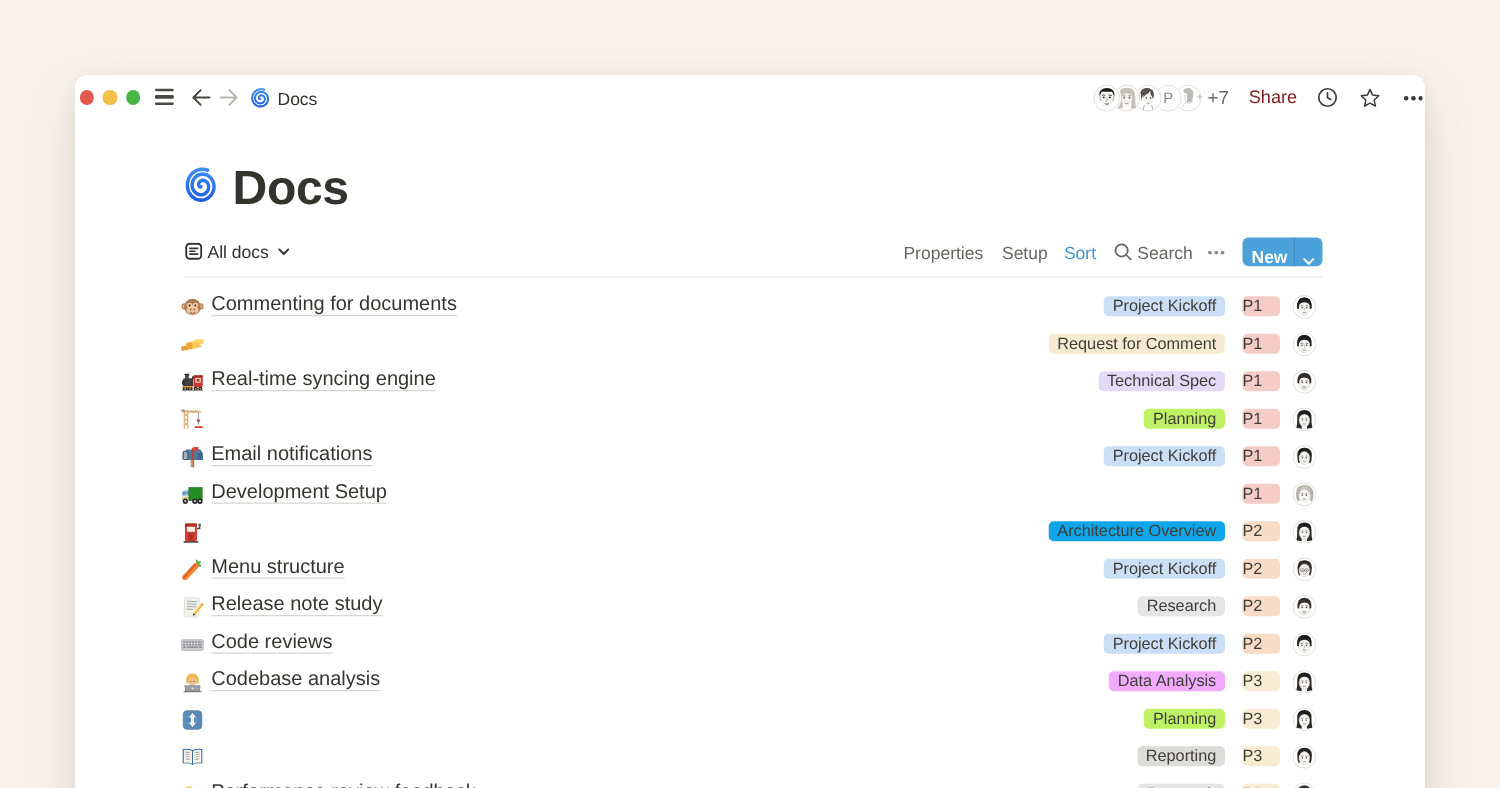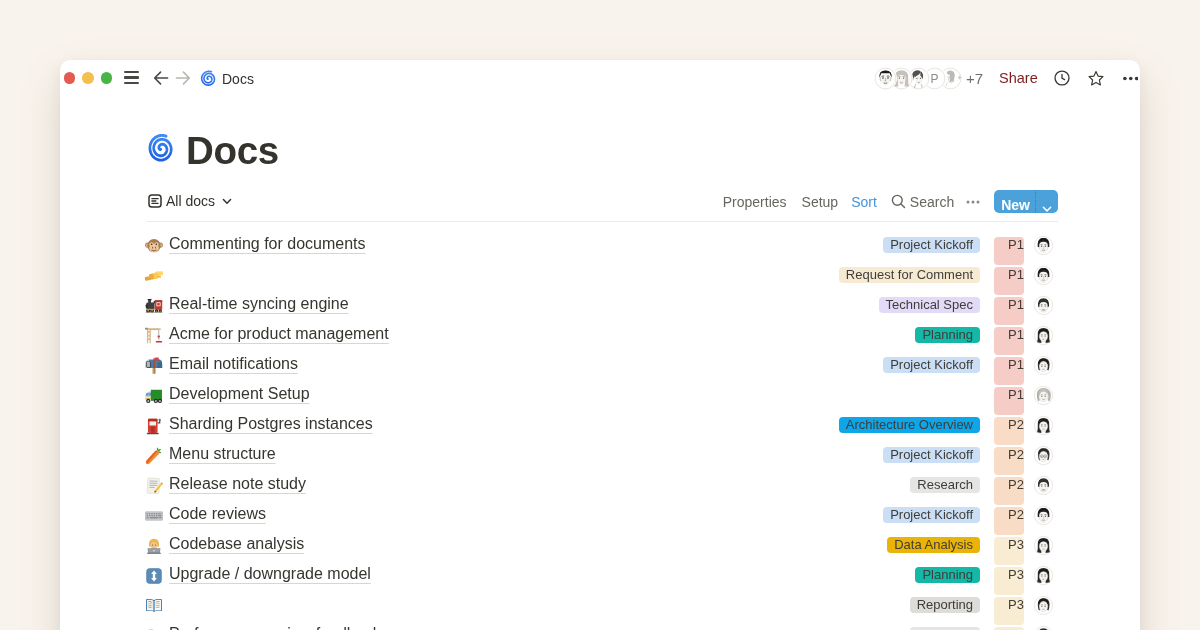--- a/index.html
+++ b/index.html
@@ -22,25 +22,25 @@
 .alldocs{position:absolute;left:19px;top:3px;font-size:14px;font-weight:400;color:#33312c}
 .tb-right{position:absolute;right:0;top:0;display:flex;align-items:center;height:23px;font-size:14px;color:#67655f}
 .divider{position:absolute;left:87px;right:82px;top:161px;height:1px;background:#ebe9e4}
 .rows{position:absolute;left:85px;right:82px;top:170px}
 .row{position:relative;height:30px}
 .row .emoji{position:absolute;left:0;top:6.5px;width:18px;height:18px}
 .row .title{position:absolute;left:24px;top:5px;font-size:16px;color:#37352f;
  text-decoration:underline;text-decoration-color:#d9d6d0;text-underline-offset:3.5px;text-decoration-thickness:1px}
 .row .tag{position:absolute;right:78px;top:7px;height:16px;line-height:16.5px;border-radius:4px;
  padding:0 7px;font-size:13px;color:#3f3d38}
-.row .pp{position:absolute;right:34px;top:7px;height:28px;line-height:16.5px;width:30px;border-radius:4px;
- text-align:right;font-size:13px;color:#3f3d38}
+.row .pp{position:absolute;right:34px;top:7px;height:16px;line-height:16.5px;width:30px;border-radius:4px;
+ text-align:left;font-size:13px;color:#3f3d38}
 .row .rav{position:absolute;right:5px;top:5.5px;width:19px;height:19px}
-.c-blue{background:#cadef5}.c-cream{background:#f7ead2}.c-lav{background:#e3daf8}.c-tan{background:#14b8a6}
-.c-pink{background:#0ea5e9}.c-mag{background:#e5e5e5}.c-green{background:#eab308}.c-gray{background:#dddcd8}
+.c-blue{background:#cadef5}.c-cream{background:#f7ead2}.c-lav{background:#e3daf8}.c-tan{background:#bef264}
+.c-pink{background:#0ea5e9}.c-mag{background:#e5e5e5}.c-green{background:#f0abfc}.c-gray{background:#dddcd8}
 .p1{background:#f6ccc7}.p2{background:#f9dcc5}.p3{background:#f8ecd2}
 .newbtn{display:flex;align-items:flex-end;height:23px;background:#4ba1d9;border-radius:5px;color:#fff;font-weight:700;font-size:14px}
 </style></head><body>
 <svg width="0" height="0" style="position:absolute">
 <defs>
 <linearGradient id="bg" x1="0" y1="0" x2="0" y2="1">
 <stop offset="0" stop-color="#3f8cf2"></stop>
         <stop offset="1" stop-color="#1c60e6"></stop>
       </linearGradient>
 <path id="spiral" d="M18.85 2.90 L17.72 2.56 L16.57 2.33 L15.41 2.21 L14.25 2.20 L13.09 2.30 L11.96 2.51 L10.86 2.83 L9.79 3.24 L8.78 3.76 L7.82 4.36 L6.93 5.05 L6.11 5.82 L5.37 6.66 L4.72 7.57 L4.15 8.52 L3.69 9.53 L3.32 10.56 L3.06 11.62 L2.90 12.70 L2.84 13.78 L2.88 14.86 L3.03 15.93 L3.28 16.97 L3.62 17.98 L4.05 18.94 L4.58 19.86 L5.18 20.72 L5.86 21.51 L6.61 22.23 L7.42 22.87 L8.29 23.43 L9.20 23.91 L10.14 24.29 L11.11 24.58 L12.10 24.77 L13.10 24.87 L14.10 24.87 L15.09 24.78 L16.06 24.60 L17.01 24.32 L17.92 23.96 L18.78 23.52 L19.60 22.99 L20.35 22.40 L21.05 21.74 L21.67 21.02 L22.22 20.25 L22.69 19.43 L23.08 18.58 L23.38 17.70 L23.60 16.80 L23.73 15.89 L23.77 14.97 L23.73 14.06 L23.60 13.17 L23.38 12.29 L23.09 11.45 L22.71 10.64 L22.27 9.88 L21.76 9.17 L21.18 8.51 L20.55 7.92 L19.87 7.39 L19.15 6.93 L18.39 6.55 L17.60 6.24 L16.79 6.01 L15.97 5.86 L15.15 5.79 L14.33 5.80 L13.52 5.88 L12.72 6.05 L11.95 6.28 L11.21 6.59 L10.51 6.96 L9.85 7.40 L9.25 7.89 L8.69 8.43 L8.20 9.02 L7.76 9.65 L7.39 10.32 L7.09 11.01 L6.86 11.72 L6.70 12.44 L6.61 13.17 L6.59 13.90 L6.64 14.63 L6.76 15.33 L6.95 16.02 L7.19 16.68 L7.50 17.31 L7.86 17.90 L8.28 18.45 L8.74 18.95 L9.24 19.41 L9.78 19.80 L10.35 20.14 L10.94 20.42 L11.56 20.64 L12.18 20.80 L12.81 20.90 L13.44 20.93 L14.07 20.91 L14.68 20.82 L15.28 20.68 L15.85 20.48 L16.39 20.23 L16.91 19.94 L17.38 19.59 L17.82 19.21 L18.21 18.79 L18.56 18.35 L18.86 17.87 L19.10 17.38 L19.30 16.87 L19.44 16.35 L19.53 15.82 L19.57 15.30 L19.55 14.78 L19.49 14.27 L19.38 13.78 L19.22 13.31 L19.02 12.86 L18.78 12.44 L18.50 12.05 L18.19 11.70 L17.86 11.38 L17.50 11.11 L17.12 10.87 L16.72 10.68 L16.32 10.53 L15.91 10.42 L15.50 10.36 L15.09 10.34 L14.69 10.36 L14.30 10.42 L13.93 10.51 L13.58 10.65 L13.25 10.81 L12.94 11.00 L12.67 11.22 L12.42 11.47 L12.21 11.72 L12.03 12.00 L11.89 12.28 L11.78 12.57 L11.71 12.87 L11.67 13.16 L11.67 13.44 L11.70 13.72 L11.76 13.98 L11.85 14.22 L11.97 14.44 L12.11 14.64 L12.28 14.81 L12.47 14.94 L12.67 15.04 L12.89 15.10 L13.14 15.11 L13.46 15.00" fill="none" stroke="url(#bg)" stroke-width="2.65" stroke-linecap="round"></path>
@@ -300,21 +300,20 @@
             <rect x="1.2" y="2.2" width="13.8" height="1.6" rx=".4" fill="#dfb989"></rect>
             <path d="M2 2.2 l2 1.6 M5 2.2 l2 1.6 M8 2.2 l2 1.6 M11 2.2 l2 1.6" stroke="#c59a5f" stroke-width=".6"></path>
             <rect x="1" y="1.7" width="2.6" height="1.2" fill="#8f8f8f"></rect>
             <path d="M13.2 3.8V8.6" stroke="#9c9c9c" stroke-width=".7"></path>
             <rect x="12.2" y="8.6" width="2" height="1.6" fill="#c8392f"></rect>
             <path d="M13.2 10.2v1.4" stroke="#555" stroke-width=".7"></path>
             <rect x="10.6" y="13.4" width="5.6" height="1.3" rx=".3" fill="#c8392f"></rect>
             <rect x="12.6" y="11.6" width="1.4" height="1.8" fill="#e8e3da"></rect>
           </g>
         </svg>
-        <span class="title">Acme for product management</span>
         <span class="tag c-tan">Planning</span>
         <span class="pp p1">P1</span>
         <svg class="rav" viewBox="0 0 24 24">
           <circle cx="12" cy="12" r="11.5" fill="#fff" stroke="#d5d2cc" stroke-width="0.7"></circle>
           <path d="M12 2.6 q-7.6 0-7.2 8.2 .2 5.6-.8 9.6 l5.4 1 -.6-7.6 h6.4 l-.6 7.6 5.4-1 q-1-4-.8-9.6 .4-8.2-7.2-8.2" fill="#2b2927"></path>
           <ellipse cx="12" cy="13" rx="5.3" ry="6.5" fill="#f6f4f0" stroke="#cfccc5" stroke-width=".5"></ellipse>
           <path d="M12 3.4 q-5.4 0-6.2 6 q2.6-2.8 6.2-2.8 q3.6 0 6.2 2.8 q-.8-6-6.2-6" fill="#1f1d1b"></path>
           <circle cx="10" cy="12.7" r=".7" fill="#3c3833"></circle>
           <circle cx="14" cy="12.7" r=".7" fill="#3c3833"></circle>
           <path d="M8.8 11.2q1.1-.6 2.2-.2M13 11q1.1-.4 2.2.2" stroke="#3c3833" stroke-width=".55" fill="none"></path>
@@ -387,21 +386,20 @@
           <g transform="translate(9 9) scale(1.12) translate(-9 -9)">
             <rect x="2.6" y="15" width="10.6" height="1.4" rx=".4" fill="#4c4c4e"></rect>
             <rect x="3.6" y="2.6" width="8.6" height="12.6" rx="1" fill="#d23f35"></rect>
             <rect x="3.6" y="2.6" width="8.6" height="1.9" rx=".8" fill="#b23028"></rect>
             <rect x="5" y="4.9" width="5.8" height="3.6" rx=".5" fill="#f2efe8"></rect>
             <path d="M12.2 6.2 h1.9 v-2.4" stroke="#4c4c4e" stroke-width="1.1" fill="none"></path>
             <rect x="13.2" y="2.6" width="1.8" height="2" rx=".5" fill="#6e6e70"></rect>
             <rect x="6.3" y="9.5" width="3.2" height="5.5" fill="#b23028"></rect>
           </g>
         </svg>
-        <span class="title">Sharding Postgres instances</span>
         <span class="tag c-pink">Architecture Overview</span>
         <span class="pp p2">P2</span>
         <svg class="rav" viewBox="0 0 24 24">
           <circle cx="12" cy="12" r="11.5" fill="#fff" stroke="#d5d2cc" stroke-width="0.7"></circle>
           <path d="M12 2.6 q-7.6 0-7.2 8.2 .2 5.6-.8 9.6 l5.4 1 -.6-7.6 h6.4 l-.6 7.6 5.4-1 q-1-4-.8-9.6 .4-8.2-7.2-8.2" fill="#2b2927"></path>
           <ellipse cx="12" cy="13" rx="5.3" ry="6.5" fill="#f6f4f0" stroke="#cfccc5" stroke-width=".5"></ellipse>
           <path d="M12 3.4 q-5.4 0-6.2 6 q2.6-2.8 6.2-2.8 q3.6 0 6.2 2.8 q-.8-6-6.2-6" fill="#1f1d1b"></path>
           <circle cx="10" cy="12.7" r=".7" fill="#3c3833"></circle>
           <circle cx="14" cy="12.7" r=".7" fill="#3c3833"></circle>
           <path d="M8.8 11.2q1.1-.6 2.2-.2M13 11q1.1-.4 2.2.2" stroke="#3c3833" stroke-width=".55" fill="none"></path>
@@ -531,21 +529,20 @@
         </svg>
       </div>
 <div class="row">
         <svg class="emoji" viewBox="0 0 18 18">
           <g transform="translate(9 9) scale(1.0) translate(-9 -9)">
             <rect x="1.6" y="1.6" width="14.8" height="14.8" rx="3" fill="#5b8cb8"></rect>
             <rect x="1.6" y="1.6" width="14.8" height="14.8" rx="3" fill="none" stroke="#4a7aa6" stroke-width=".6"></rect>
             <path d="M9 3.4 L11.9 7 H10.2 V11 H11.9 L9 14.6 L6.1 11 H7.8 V7 H6.1 Z" fill="#fff"></path>
           </g>
         </svg>
-        <span class="title">Upgrade / downgrade model</span>
         <span class="tag c-tan">Planning</span>
         <span class="pp p3">P3</span>
         <svg class="rav" viewBox="0 0 24 24">
           <circle cx="12" cy="12" r="11.5" fill="#fff" stroke="#d5d2cc" stroke-width="0.7"></circle>
           <path d="M12 2.6 q-7.6 0-7.2 8.2 .2 5.6-.8 9.6 l5.4 1 -.6-7.6 h6.4 l-.6 7.6 5.4-1 q-1-4-.8-9.6 .4-8.2-7.2-8.2" fill="#2b2927"></path>
           <ellipse cx="12" cy="13" rx="5.3" ry="6.5" fill="#f6f4f0" stroke="#cfccc5" stroke-width=".5"></ellipse>
           <path d="M12 3.4 q-5.4 0-6.2 6 q2.6-2.8 6.2-2.8 q3.6 0 6.2 2.8 q-.8-6-6.2-6" fill="#1f1d1b"></path>
           <circle cx="10" cy="12.7" r=".7" fill="#3c3833"></circle>
           <circle cx="14" cy="12.7" r=".7" fill="#3c3833"></circle>
           <path d="M8.8 11.2q1.1-.6 2.2-.2M13 11q1.1-.4 2.2.2" stroke="#3c3833" stroke-width=".55" fill="none"></path>

